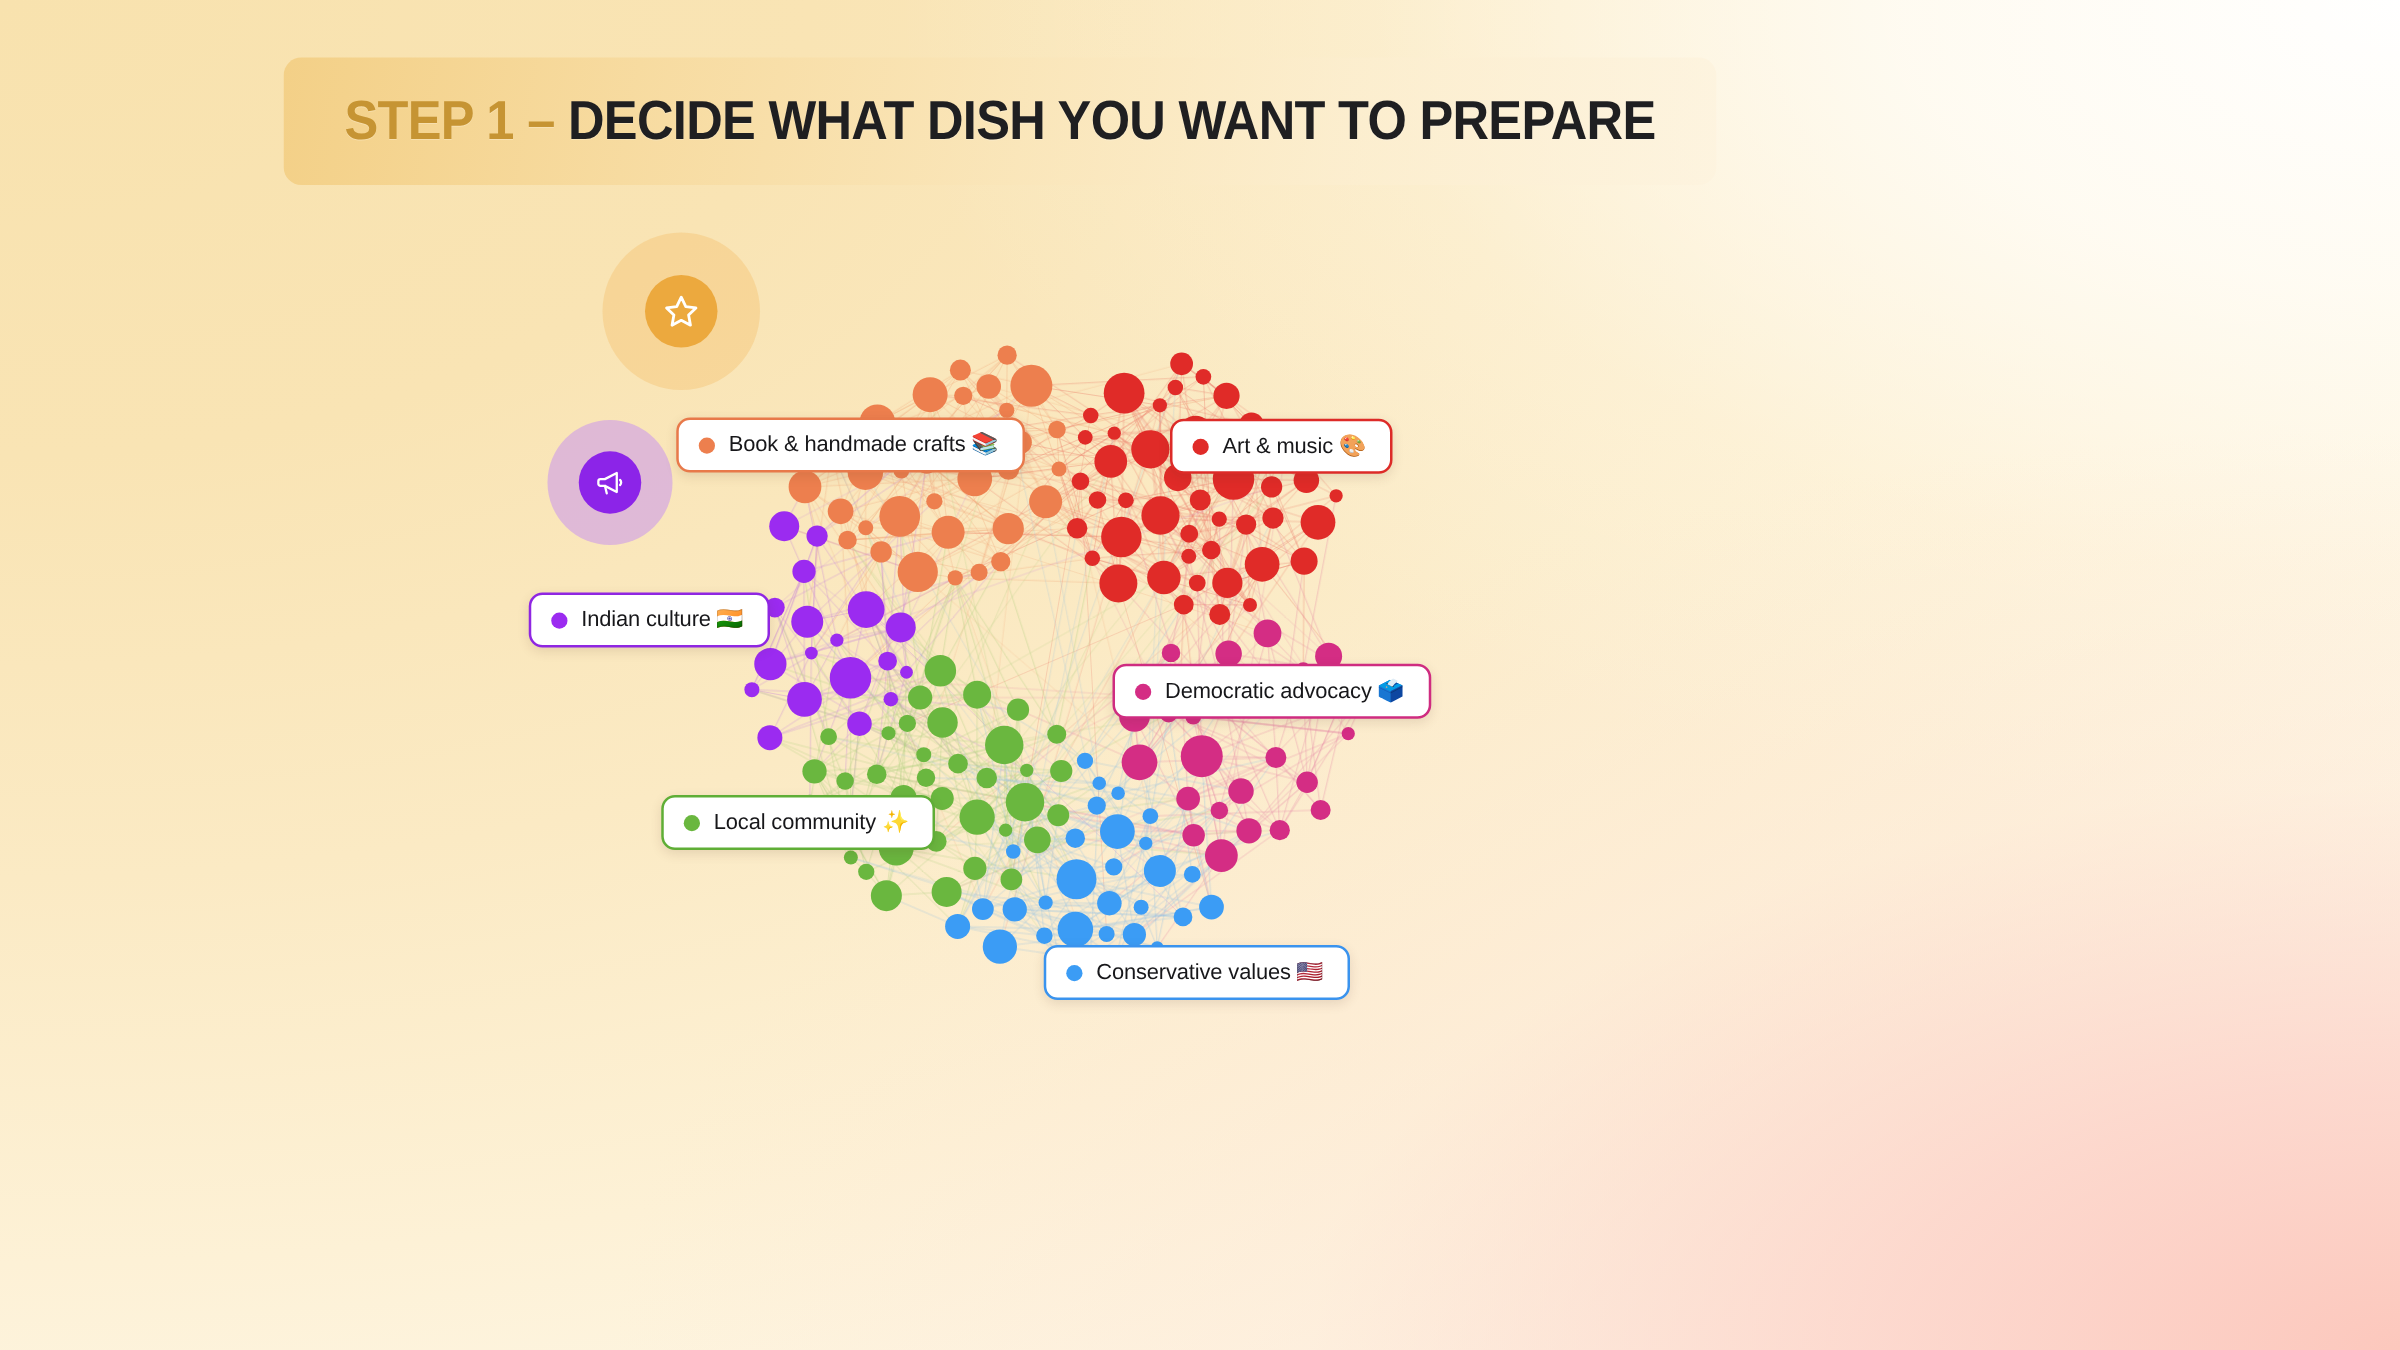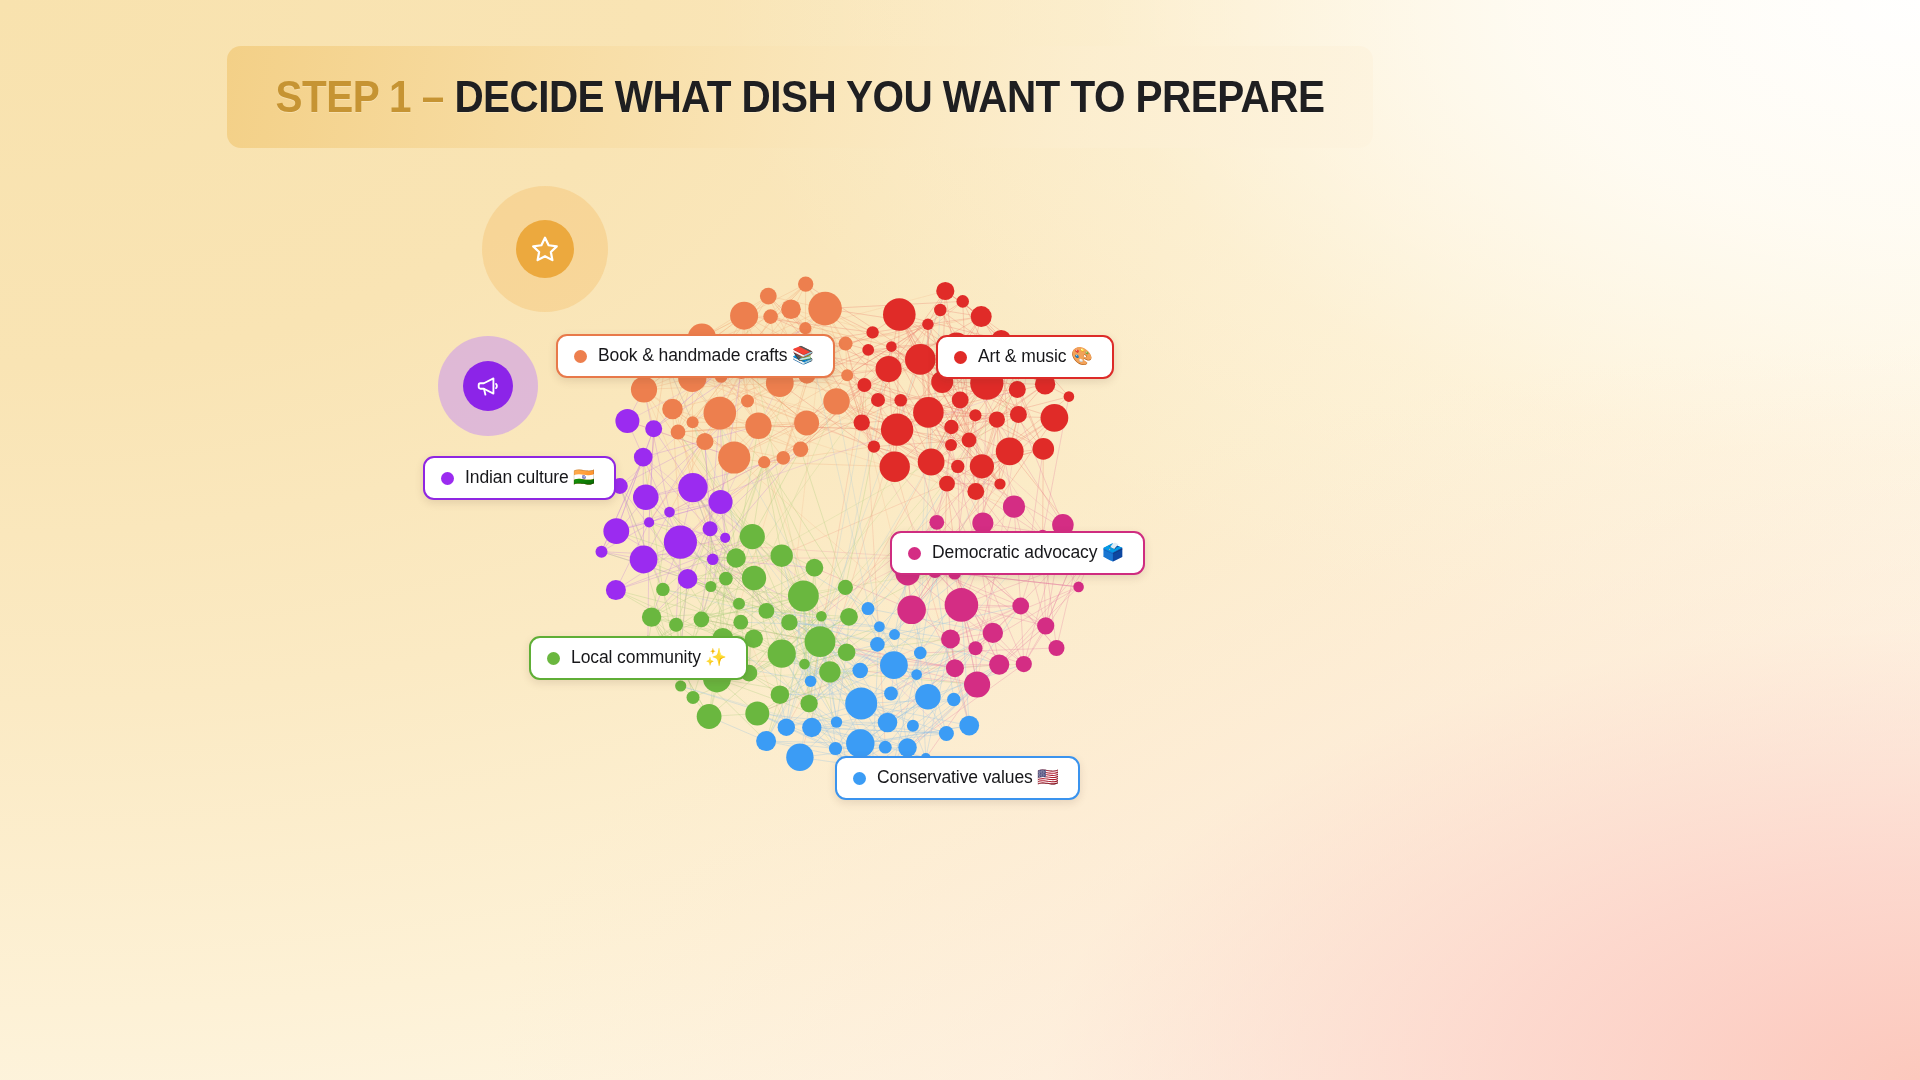--- a/index.html
+++ b/index.html
@@ -117,23 +117,23 @@
     flex: 0 0 auto;
   }
   .chip .chip-label {
     font-family: "Liberation Sans", sans-serif;
     font-size: 17.5px;
     color: #17171a;
     letter-spacing: -0.1px;
     line-height: 1;
   }
 
-  #chip-book      { left: 556px;  top: 334px; }
+  #chip-book      { left: 541px;  top: 334px; }
   #chip-art       { left: 936px;  top: 335px; }
-  #chip-indian    { left: 423px;  top: 456px; }
+  #chip-indian    { left: 423px;  top: 474px; }
   #chip-democratic{ left: 890px;  top: 531px; }
   #chip-local     { left: 529px;  top: 636px; }
   #chip-conserv   { left: 835px;  top: 720px; }
 </style>
 </head>
 <body>
 
 <div id="stage">
 
   <div id="title-banner">

